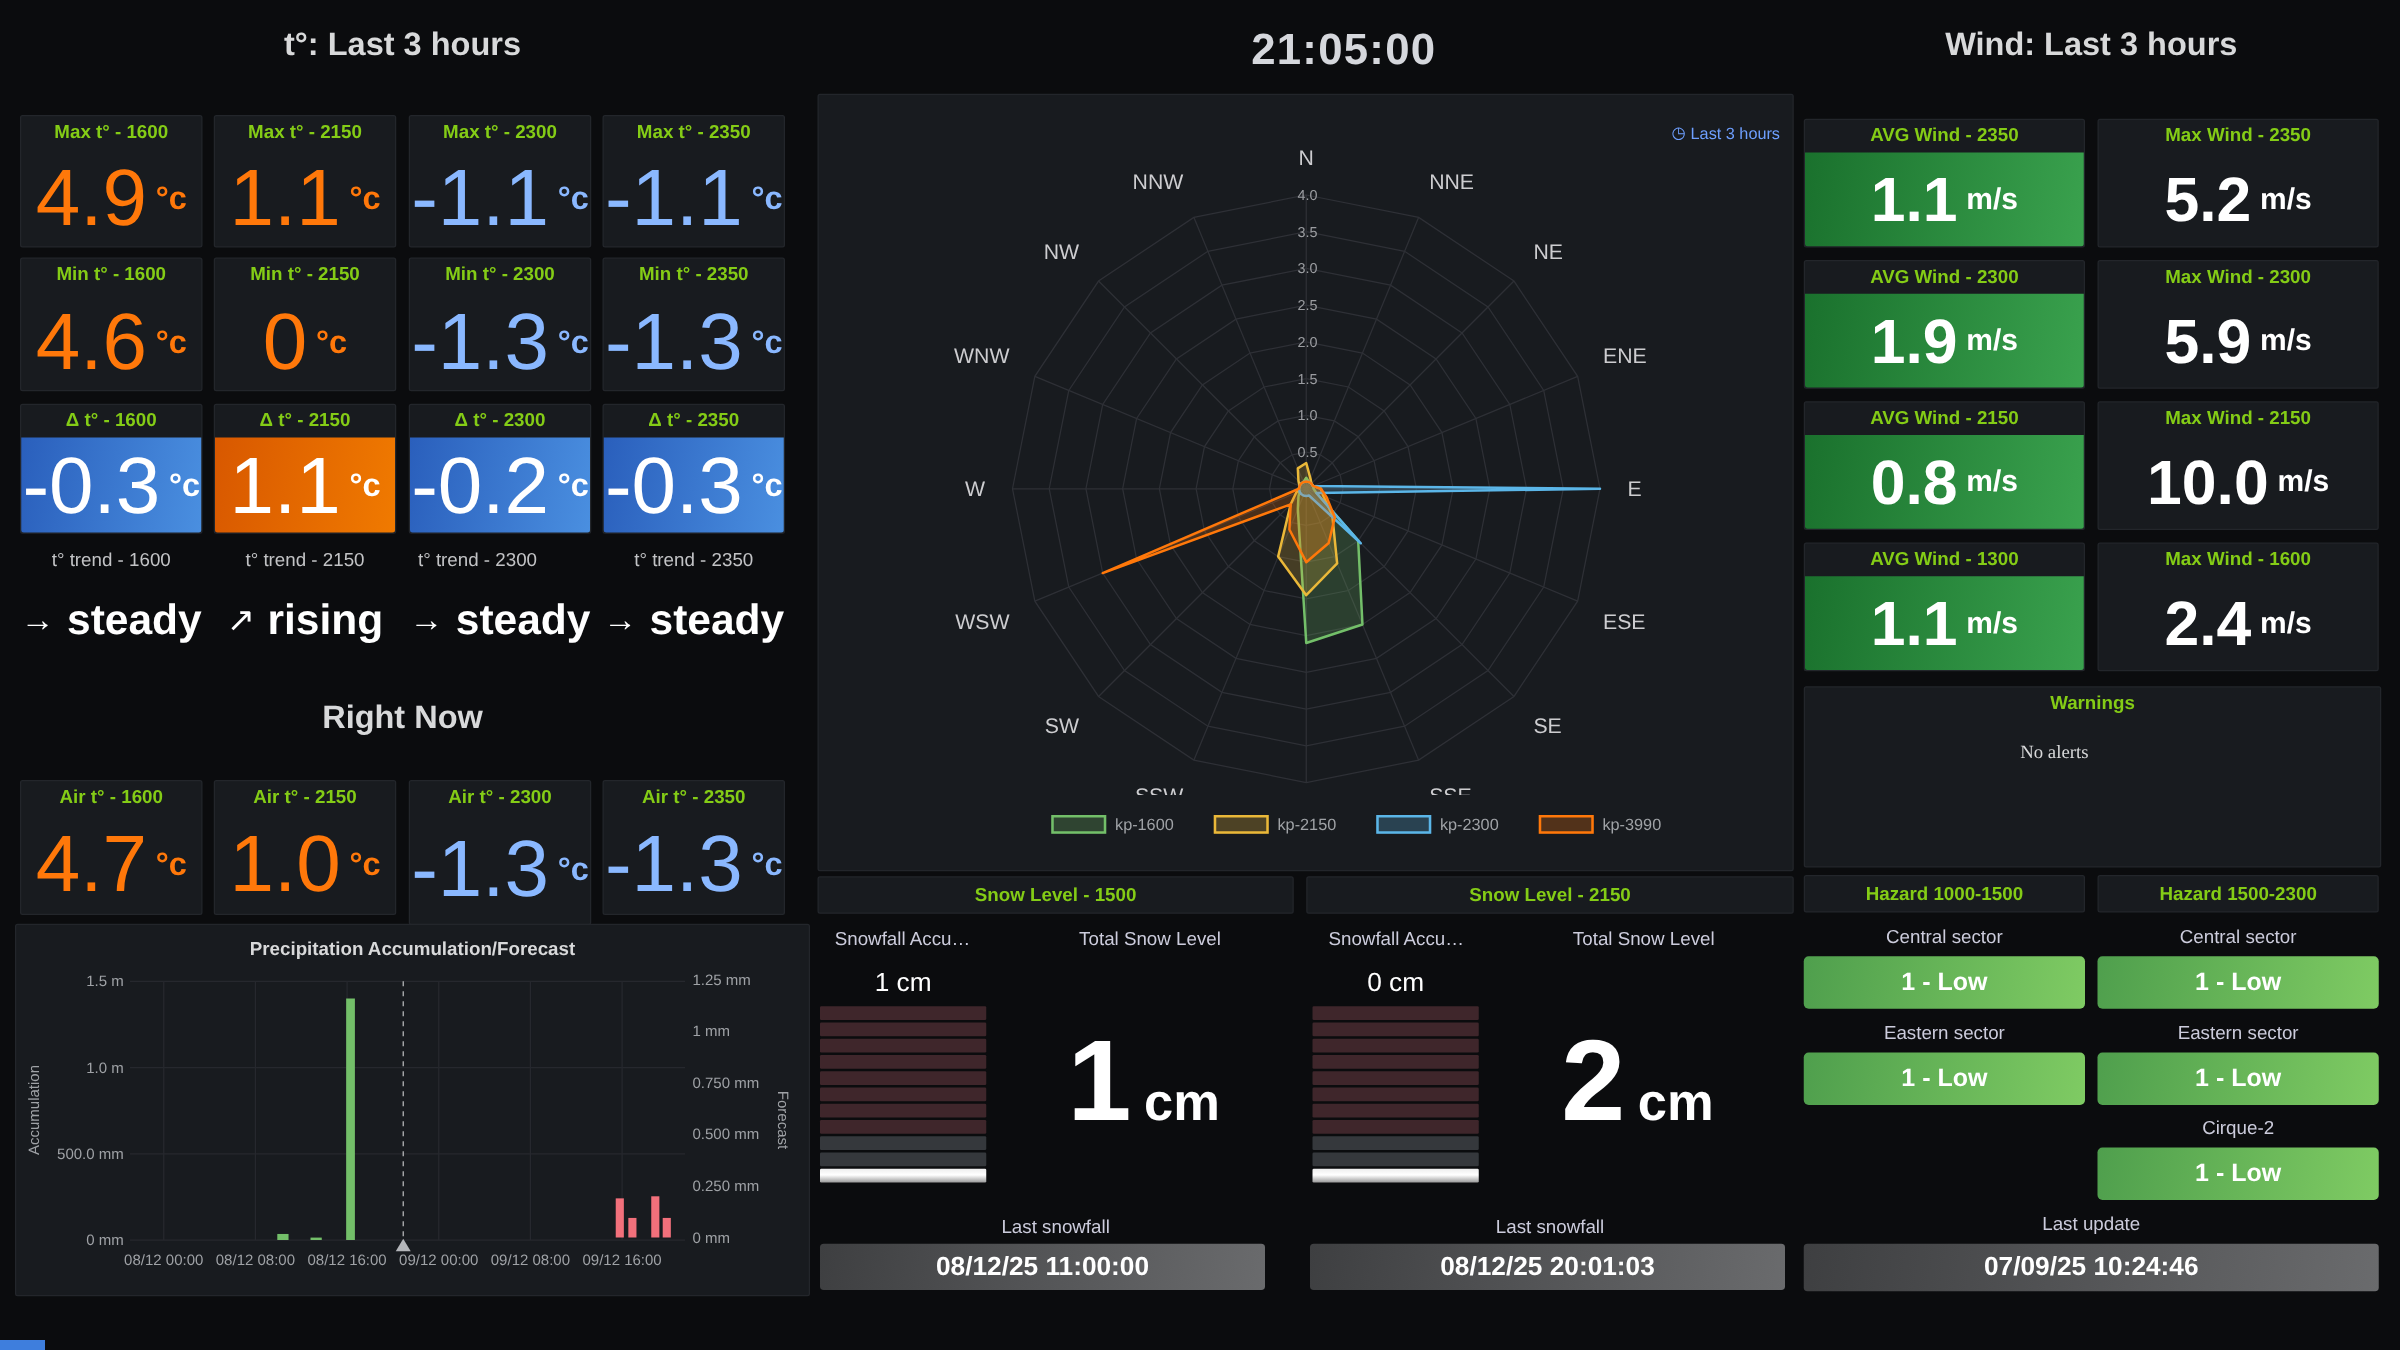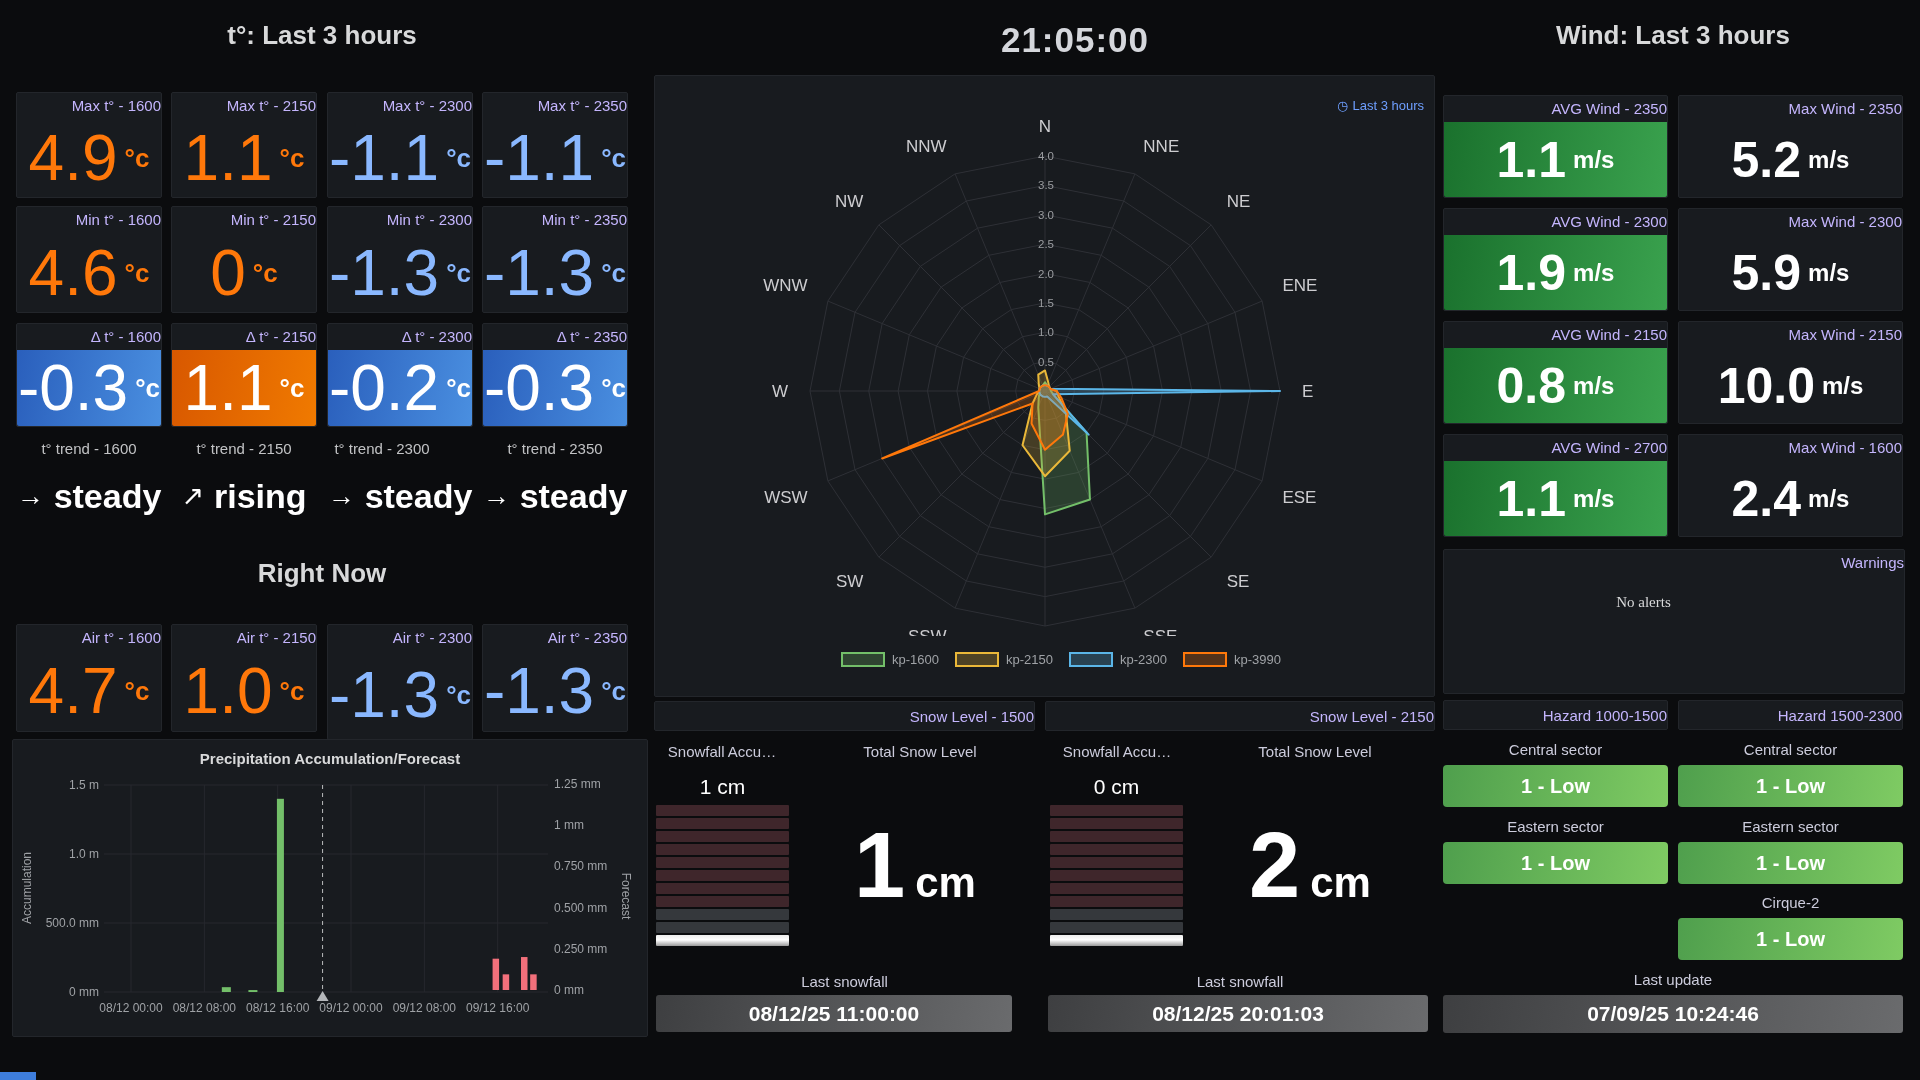--- a/index.html
+++ b/index.html
@@ -1,42 +1,42 @@
 <!DOCTYPE html>
 <html><head>
 <meta charset="utf-8">
 <style>
   html,body{margin:0;padding:0;background:#000;}
   .screen{position:relative;width:1920px;height:1080px;background:#0b0c0e;overflow:hidden;
           font-family:"Liberation Sans","DejaVu Sans",sans-serif;color:#d8d9da;}
   .abs{position:absolute;}
   .panel{position:absolute;background:#181b1f;border:1px solid #23262b;border-radius:2px;box-sizing:border-box;}
   .flat{position:absolute;box-sizing:border-box;}
-  .ptitle{height:26px;line-height:26px;text-align:right;font-size:15px;color:#c4b5fd;font-weight:400;white-space:nowrap;overflow:hidden;}
+  .ptitle{height:26px;line-height:26px;text-align:center;font-size:15px;color:#84cc16;font-weight:700;white-space:nowrap;overflow:hidden;}
   .vbody{position:absolute;left:0;right:0;top:26px;bottom:0;display:flex;align-items:center;justify-content:center;gap:7px;}
   .vbody .num{font-weight:400;font-size:64px;line-height:1;}
   .vbody .unit{font-weight:700;font-size:26px;line-height:1;}
   .wnum{font-weight:700;font-size:50px;line-height:1;color:#fff;}
   .wunit{font-weight:700;font-size:24px;line-height:1;color:#fff;}
   .tone-orange{color:#FF780A;}
   .tone-blue{color:#8AB8FF;}
   .tone-white{color:#fff;}
   .bg-blue{background:linear-gradient(100deg,#2a5fbc,#4a8fe0);}
   .bg-orange{background:linear-gradient(100deg,#d85800,#f07a00);}
   .bg-green{background:linear-gradient(100deg,#1a712d,#3aa24e);}
   .grad-body{border-radius:0 0 2px 2px;}
   .sec-title{font-size:26px;font-weight:700;color:#d8d9da;text-align:center;}
   .clock{font-size:35px;font-weight:700;color:#d5d7dc;text-align:center;letter-spacing:1px;}
   .trend-label{font-size:15px;color:#c2c3c5;text-align:center;white-space:nowrap;}
   .trend-val{display:flex;align-items:center;justify-content:center;gap:10px;color:#fff;}
   .trend-val .arr{font-size:27px;line-height:1;}
   .trend-val .word{font-size:34px;font-weight:700;line-height:1;}
   .link{font-size:13px;color:#6E9FFF;display:flex;align-items:center;gap:4px;cursor:pointer;}
   .clock-ico::before{content:"◷";font-size:13px;}
-  .legend{position:absolute;display:flex;gap:16px;align-items:flex-end;}
+  .legend{position:absolute;display:flex;gap:32px;align-items:flex-end;}
   .legend .item{display:flex;align-items:center;gap:7px;cursor:pointer;}
   .legend .sw{width:44px;height:15px;border:2px solid #888;box-sizing:border-box;}
   .legend .lb{font-size:13px;color:#9fa2a6;}
   .subhdr{font-size:15px;font-weight:500;color:#ccccdc;text-align:center;white-space:nowrap;overflow:hidden;}
   .gaugelab{font-size:21px;color:#fff;text-align:center;}
   .gauge{display:flex;flex-direction:column-reverse;}
   .gauge .cell{height:11px;margin-top:2px;border-radius:1px;}
   .gauge .cell-red{background:#3f262b;}
   .gauge .cell-gray{background:#35383c;}
   .gauge .cell-lit{background:linear-gradient(180deg,#ededed,#ffffff 45%,#9a9a9a);}
@@ -412,21 +412,21 @@
       </div>
   </div>
   <div class="panel" style="left:1678px;top:321px;width:225px;height:103px;">
     <div class="ptitle">Max Wind - 2150</div>
     <div class="vbody">
         <span class="wnum">10.0</span>
         <span class="wunit">m/s</span>
       </div>
   </div>
   <div class="panel" style="left:1443px;top:434px;width:225px;height:103px;">
-    <div class="ptitle">AVG Wind - 2700</div>
+    <div class="ptitle">AVG Wind - 1300</div>
     <div class="vbody grad-body bg-green">
         <span class="wnum">1.1</span>
         <span class="wunit">m/s</span>
       </div>
   </div>
   <div class="panel" style="left:1678px;top:434px;width:225px;height:103px;">
     <div class="ptitle">Max Wind - 1600</div>
     <div class="vbody">
         <span class="wnum">2.4</span>
         <span class="wunit">m/s</span>

